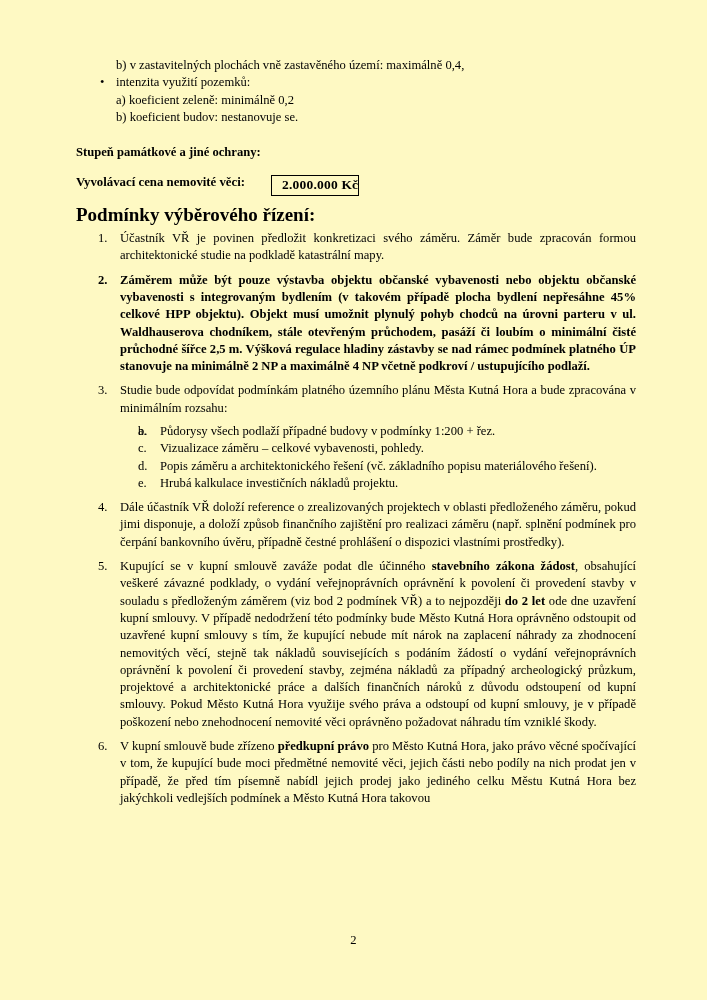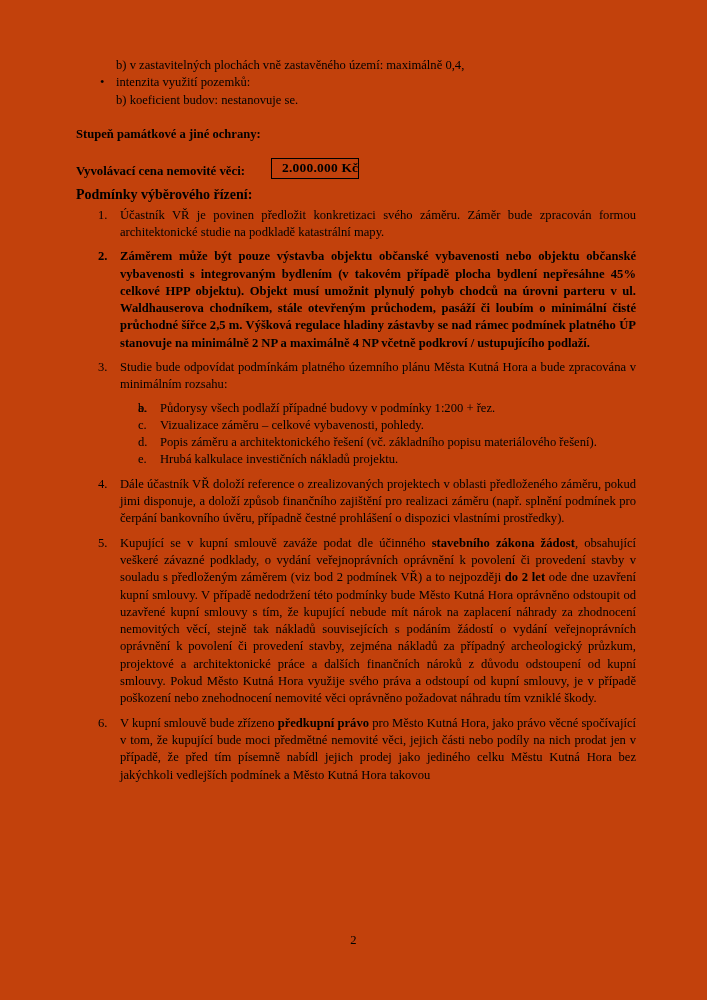--- a/index.html
+++ b/index.html
@@ -13,21 +13,21 @@
     font-family: "Liberation Serif", serif;
     color: #000000;
     position: relative;
     overflow: hidden;
   }
   .page {
     position: absolute;
     left: 0; top: 0;
     width: 707px;
     height: 1000px;
-    background: #c2410c;
+    background: #fef9c3;
   }
   .content {
     position: absolute;
     left: 76px;
     top: 57px;
     width: 560px;
   }
   .doc-line {
     font-size: 12.6px;
     line-height: 17.4px;
@@ -57,40 +57,40 @@
     margin-left: 40px;
   }
   .heading-bold {
     font-weight: bold;
     font-size: 12.6px;
     line-height: 17.4px;
     margin-left: 0px;
   }
   .price-row {
     display: flex;
-    align-items: flex-end;
+    align-items: flex-start;
     margin-top: 14px;
     margin-bottom: 8px;
   }
   .price-label {
     font-weight: bold;
     font-size: 12.8px;
     white-space: nowrap;
   }
   .price-box {
     margin-left: 26px;
     border: 1.5px solid #000;
     padding: 1px 0 2px 10px;
     font-weight: bold;
     font-size: 13.5px;
     letter-spacing: 0.2px;
   }
   .subheading {
     font-weight: bold;
-    font-size: 14px;
+    font-size: 19px;
     margin-top: 4px;
     margin-bottom: 4px;
   }
   ol.numbered {
     list-style: none;
     counter-reset: item;
     margin: 0;
     padding: 0;
   }
   ol.numbered > li {
@@ -152,20 +152,21 @@
   <div class="content">
 
     <div class="doc-line indent-bullet-text">b) v zastavitelných plochách vně zastavěného území: maximálně 0,4,</div>
 
     <ul class="bullets">
       <li>
         <span>intenzita využití pozemků:</span>
       </li>
     </ul>
 
+    <div class="doc-line sub-lines">a) koeficient zeleně: minimálně 0,2</div>
     <div class="doc-line sub-lines">b) koeficient budov: nestanovuje se.</div>
 
     <div class="heading-bold" style="margin-top:17px;">Stupeň památkové a jiné ochrany:</div>
 
 
     <div class="price-row">
       <span class="price-label">Vyvolávací cena nemovité věci:</span>
       <span class="price-box">2.000.000 Kč</span>
     </div>
 

